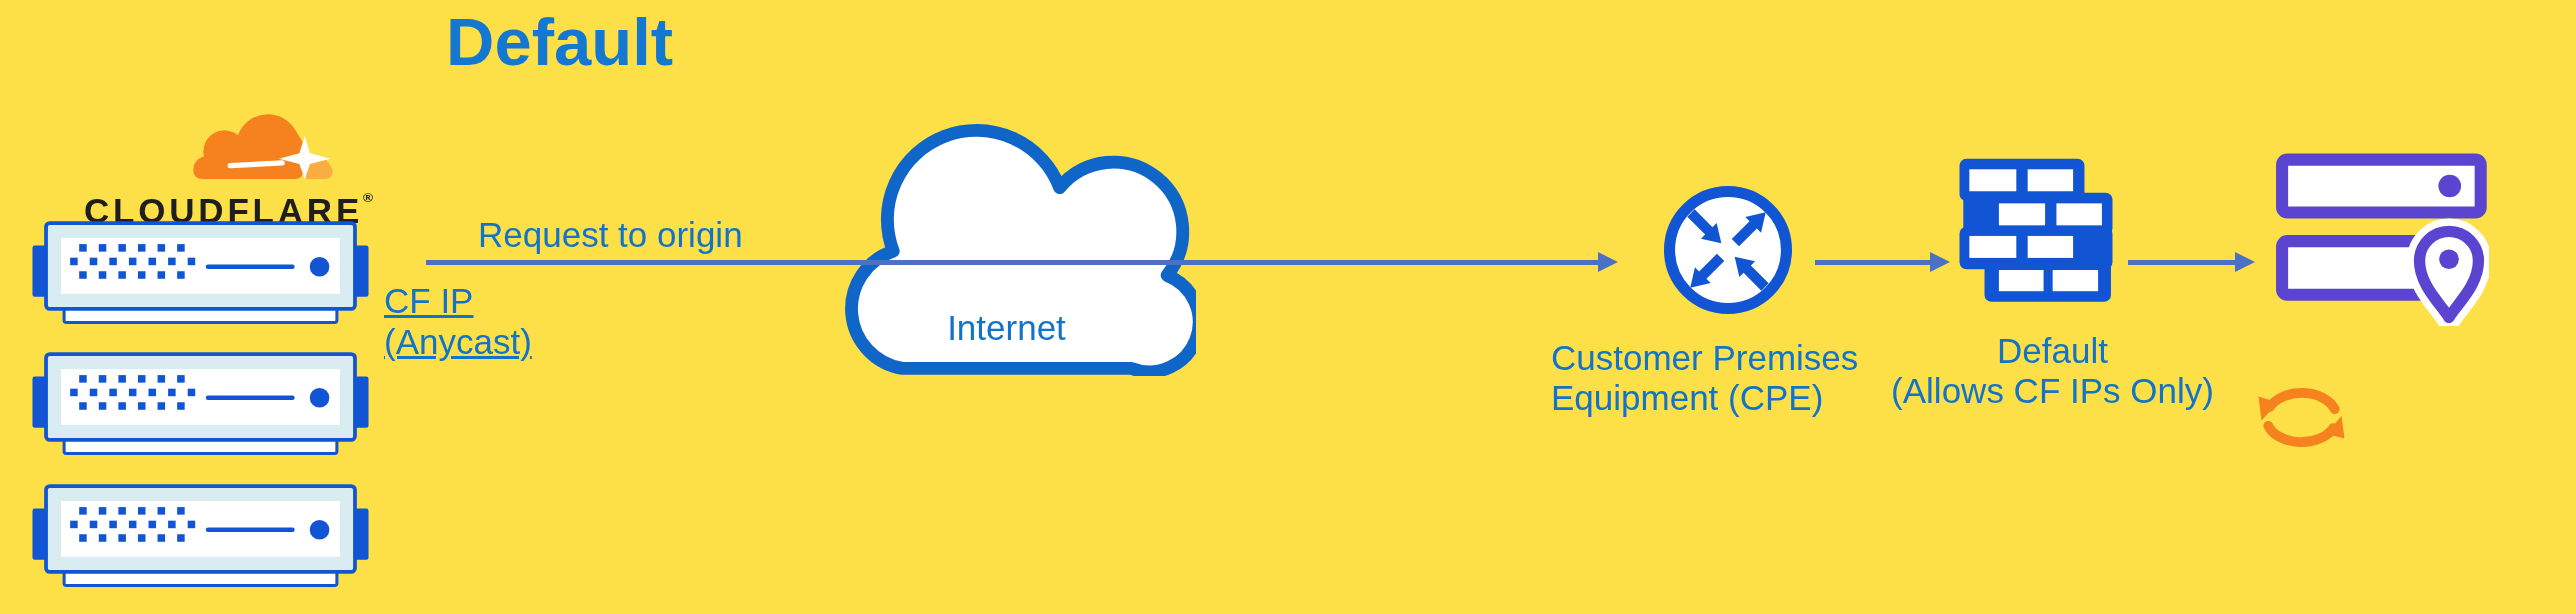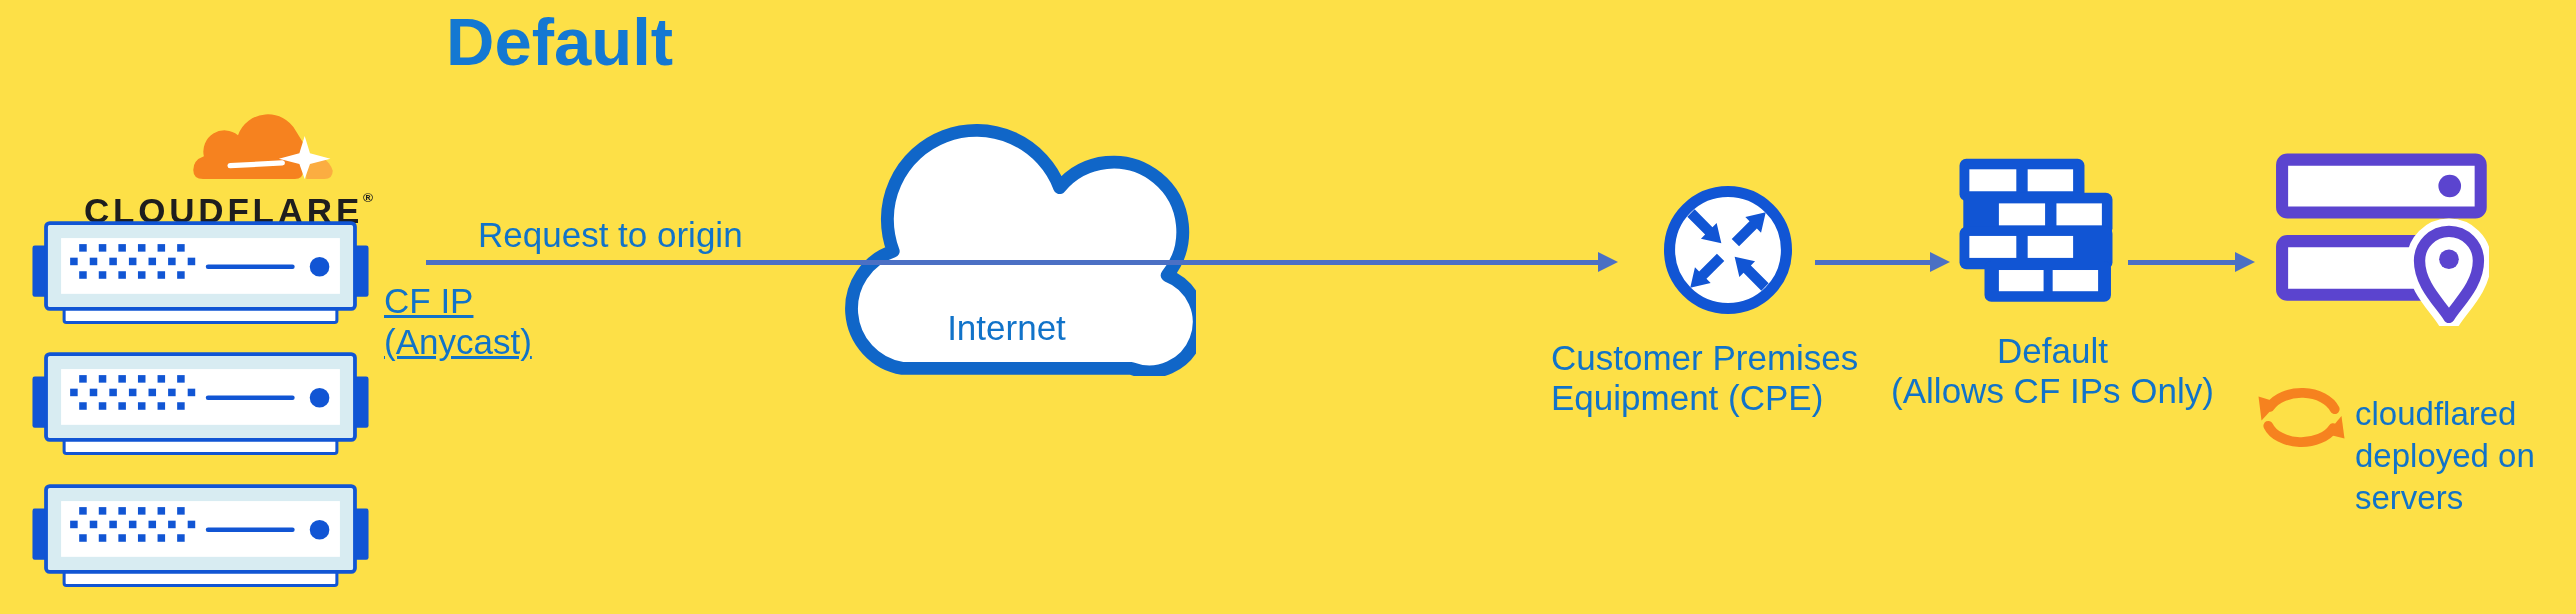--- a/index.html
+++ b/index.html
@@ -211,20 +211,15 @@
   <svg class="abs" style="left:2257px;top:384px;" width="89" height="67" viewBox="0 0 118 88">
     <g fill="none" stroke="#f6821f" stroke-width="13" stroke-linecap="round">
       <path d="M103,33 A46,31 0 0 0 17,30"></path>
       <path d="M15,55 A46,31 0 0 0 101,58"></path>
     </g>
     <g fill="#f6821f">
       <polygon points="2,16 28,24 6,48"></polygon>
       <polygon points="92,66 116,72 112,42"></polygon>
     </g>
   </svg>
-  <div class="abs lbl" style="left:2355px;top:393px;font-size:33px;line-height:42px;">
-    <div>cloudflared</div>
-    <div>deployed on</div>
-    <div>servers</div>
-  </div>
 
 </div>
 
 
 </body></html>

